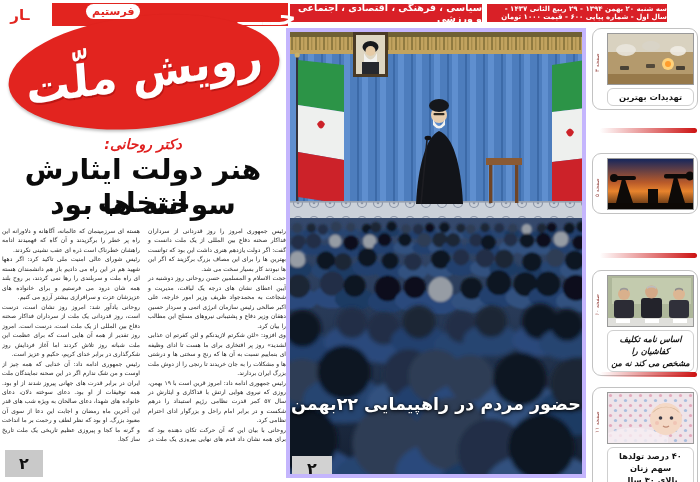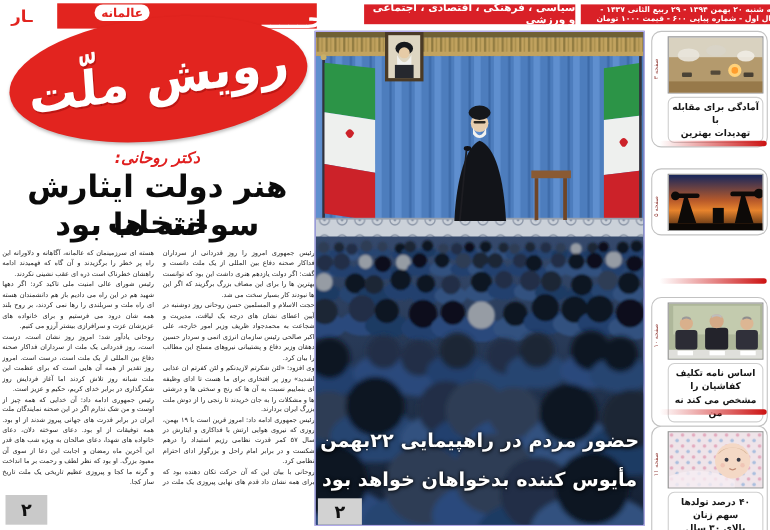--- a/index.html
+++ b/index.html
@@ -4,21 +4,21 @@
 <style>
   * { margin:0; padding:0; box-sizing:border-box; }
   html,body { width:700px; height:482px; }
   body {
     position:relative; width:700px; height:482px; background:#ffffff;
     font-family:"DejaVu Sans", sans-serif; overflow:hidden;
   }
   .abs { position:absolute; }
 
   
-  .topbar-seg { background:#d92027; color:#fff; display:flex; align-items:center; justify-content:center;margin-left:41px; }
+  .topbar-seg { background:#d92027; color:#fff; display:flex; align-items:center; justify-content:center; }
   .topbar-date { left:487px; top:4px; width:180px; height:18px; font-size:7px; font-weight:bold; direction:rtl; }
   .topbar-cats { left:290px; top:4px; width:192px; height:18px; font-size:9.5px; font-weight:bold; direction:rtl; }
 
   
   .ribbon { left:52px; top:3px; width:236px; height:23px; background:#e2241f;padding-left:44px; }
   .ribbon-glyph { left:150px; top:0px; width:130px; height:28px; color:#fff; font-size:24px; font-weight:bold; text-align:center; direction:rtl; }
   .ribbon-left { left:0; top:3px; width:40px; height:23px; background:#fff; color:#e2241f; font-size:15px; font-weight:bold; display:flex; align-items:center; justify-content:center; direction:rtl; }
   .logo-ellipse {
     left:8px; top:16px; width:272px; height:112px; background:#e2241f;
     border-radius:50%; transform:rotate(-6deg);
@@ -32,21 +32,21 @@
   .kicker { left:0; top:136px; width:286px; text-align:center; color:#e02020; font-size:14px; font-weight:bold; direction:rtl;font-style:italic; }
   .hl { left:0; width:286px; text-align:center; color:#0b0b0b; font-weight:900; font-size:28px; direction:rtl; letter-spacing:-0.5px; }
   .hl1 { top:153px; }
   .hl2 { top:188px; }
   .columns { left:2px; top:226px; width:284px; height:216px; display:flex; gap:8px; direction:rtl; overflow:hidden; }
   .col { flex:1 1 0; font-size:6px; line-height:1.58; color:#1c1c1c; text-align:justify; direction:rtl; white-space:pre-line; }
   .page-box { background:#c9c9c9; color:#111; font-size:16px; font-weight:bold; display:flex; align-items:center; justify-content:center; }
   .lead-page { left:5px; top:450px; width:38px; height:27px; }
 
   
-  .photo { left:286px; top:28px; width:300px; height:450px; border:1px solid #c4b5fd; background:#3d5a86; overflow:hidden; }
+  .photo { left:286px; top:28px; width:300px; height:450px; border:4px solid #c4b5fd; background:#3d5a86; overflow:hidden; }
   .photo svg { display:block; }
   .photo-caption { position:absolute; left:0; width:100%; text-align:center; color:#fff; font-size:17.5px; font-weight:bold; direction:rtl;
     text-shadow:0 1px 4px rgba(0,0,0,0.9), 0 0 2px rgba(0,0,0,0.8); }
   .cap1 { top:362px; } .cap2 { top:398px; }
   .photo-page { left:2px; top:424px; width:40px; height:25px; background:#d2d2d2; }
 
   
   .sb-item { left:592px; width:106px; background:#fff; border:1px solid #c2c2c2; border-radius:9px; padding:4px 3px 3px 3px; }
   .sb-thumb { margin-left:11px; width:87px; height:52px; border:1px solid #9a9a9a; overflow:hidden; background:#ddd; }
   .sb-thumb svg { display:block; }
@@ -60,21 +60,21 @@
 </head>
 <body>
 
 <div class="abs topbar-seg topbar-date">سه شنبه ۲۰ بهمن ۱۳۹۴ - ۲۹ ربیع الثانی ۱۴۳۷ - سال اول - شماره پیاپی ۶۰۰ - قیمت ۱۰۰۰ تومان</div>
 <div class="abs topbar-seg topbar-cats">سیاسی ، فرهنگی ، اقتصادی ، اجتماعی و ورزشی</div>
 
 <div class="abs ribbon">
   <div class="abs ribbon-glyph">جـــــ</div>
 </div>
 <div class="abs ribbon-left">ـار</div>
-<div class="abs rooznameh">عالمانه</div>
+<div class="abs rooznameh">فرستیم</div>
 <div class="abs logo-ellipse">
   <div class="logo-title">رویش ملّت</div>
 </div>
 
 <div class="abs kicker">دکتر روحانی:</div>
 <div class="abs hl hl1">هنر دولت ایثارش انتخاب</div>
 <div class="abs hl hl2">سوخته ها بود</div>
 <div class="abs columns">
   <div class="col">رئیس جمهوری امروز را روز قدردانی از سرداران فداکار صحنه دفاع بین المللی از یک ملت دانست و گفت: اگر دولت یازدهم هنری داشت این بود که توانست بهترین ها را برای این مصاف بزرگ برگزیند که اگر این ها نبودند کار بسیار سخت می شد.
 حجت الاسلام و المسلمین حسن روحانی روز دوشنبه در آیین اعطای نشان های درجه یک لیاقت، مدیریت و شجاعت به محمدجواد ظریف وزیر امور خارجه، علی اکبر صالحی رئیس سازمان انرژی اتمی و سردار حسین دهقان وزیر دفاع و پشتیبانی نیروهای مسلح این مطالب را بیان کرد.
@@ -334,21 +334,20 @@
         <circle cx="98.69103749990464" cy="411.40698618888854" r="36.46483674049378" fill="#2e3c55"></circle>
         <ellipse cx="161.96999096870422" cy="439.48657393455505" rx="56.099999999999994" ry="32.3" fill="#2c4a7c"></ellipse>
         <circle cx="161.96999096870422" cy="402.0865739345551" r="37.06070637702942" fill="#2e3c55"></circle>
         <ellipse cx="201.3493040561676" cy="457.2728881359101" rx="56.099999999999994" ry="32.3" fill="#1e3a63"></ellipse>
         <circle cx="201.3493040561676" cy="419.87288813591005" r="33.71085801124573" fill="#222f46"></circle>
         <ellipse cx="251.5440487384796" cy="452.361280734837" rx="56.099999999999994" ry="32.3" fill="#32517f"></ellipse>
         <circle cx="251.5440487384796" cy="414.96128073483703" r="33.313253831863406" fill="#101820"></circle>
       </g>
   </svg>
   <div class="photo-caption cap1">حضور مردم در راهپیمایی ۲۲بهمن</div>
-  <div class="photo-caption cap2">مأیوس کننده بدخواهان خواهد بود</div>
   <div class="abs page-box photo-page">۲</div>
 </div>
 
 <div class="abs sb-item" style="top:28px;">
   <div class="sb-pagelabel">صفحه ۳</div>
   <div class="sb-thumb">
     <svg width="87" height="52" viewBox="0 0 87 52">
       <rect width="87" height="20" fill="#d9d2c0"></rect>
       <rect y="18" width="87" height="34" fill="#b49a6d"></rect>
       <rect y="40" width="87" height="12" fill="#97794a"></rect>
@@ -356,21 +355,20 @@
       <ellipse cx="43" cy="12" rx="9" ry="5" fill="#d8d4c8" opacity="0.9"></ellipse>
       <ellipse cx="70" cy="17" rx="8" ry="5" fill="#efece4" opacity="0.9"></ellipse>
       <circle cx="60" cy="30" r="6" fill="#ffd27a"></circle>
       <circle cx="60" cy="30" r="3" fill="#ff9d2e"></circle>
       <rect x="12" y="32" width="9" height="4" rx="1" fill="#4a4336"></rect>
       <rect x="38" y="30" width="9" height="4" rx="1" fill="#53493a"></rect>
       <rect x="68" y="32" width="9" height="4" rx="1" fill="#473f33"></rect>
     </svg>
   </div>
   <div class="sb-caption">
-    <div>آمادگی برای مقابله با</div>
     <div>تهدیدات بهترین</div>
   </div>
 </div>
 <div class="abs sb-divider" style="top:128px;"></div>
 
 <div class="abs sb-item" style="top:153px;">
   <div class="sb-pagelabel">صفحه ۵</div>
   <div class="sb-thumb">
     <svg width="87" height="52" viewBox="0 0 87 52">
       <defs>
@@ -390,21 +388,21 @@
         <polygon points="60,44 66,18 69,18 77,44"></polygon>
         <rect x="56" y="15" width="26" height="4.5" rx="2"></rect>
         <circle cx="82" cy="17" r="4.5"></circle>
         <rect x="40" y="30" width="10" height="14"></rect>
       </g>
     </svg>
   </div>
 </div>
 <div class="abs sb-divider" style="top:253px;"></div>
 
-<div class="abs sb-item" style="top:270px;">
+<div class="abs sb-item" style="top:270px;font-style:italic;">
   <div class="sb-pagelabel">صفحه ۱۰</div>
   <div class="sb-thumb">
     <svg width="87" height="52" viewBox="0 0 87 52">
       <rect width="87" height="52" fill="#aeb79a"></rect>
       <rect x="4" y="2" width="79" height="26" fill="#c3cbae"></rect>
       <g>
         <rect x="6" y="24" width="20" height="18" rx="3" fill="#2c2c35"></rect>
         <circle cx="16" cy="18" r="6" fill="#d9b08c"></circle>
         <path d="M12,15 a6,5 0 0 1 8,0 l0,-2 a6,4 0 0 0 -8,0 Z" fill="#9a9a9a"></path>
         <rect x="33" y="22" width="21" height="20" rx="3" fill="#23232b"></rect>

